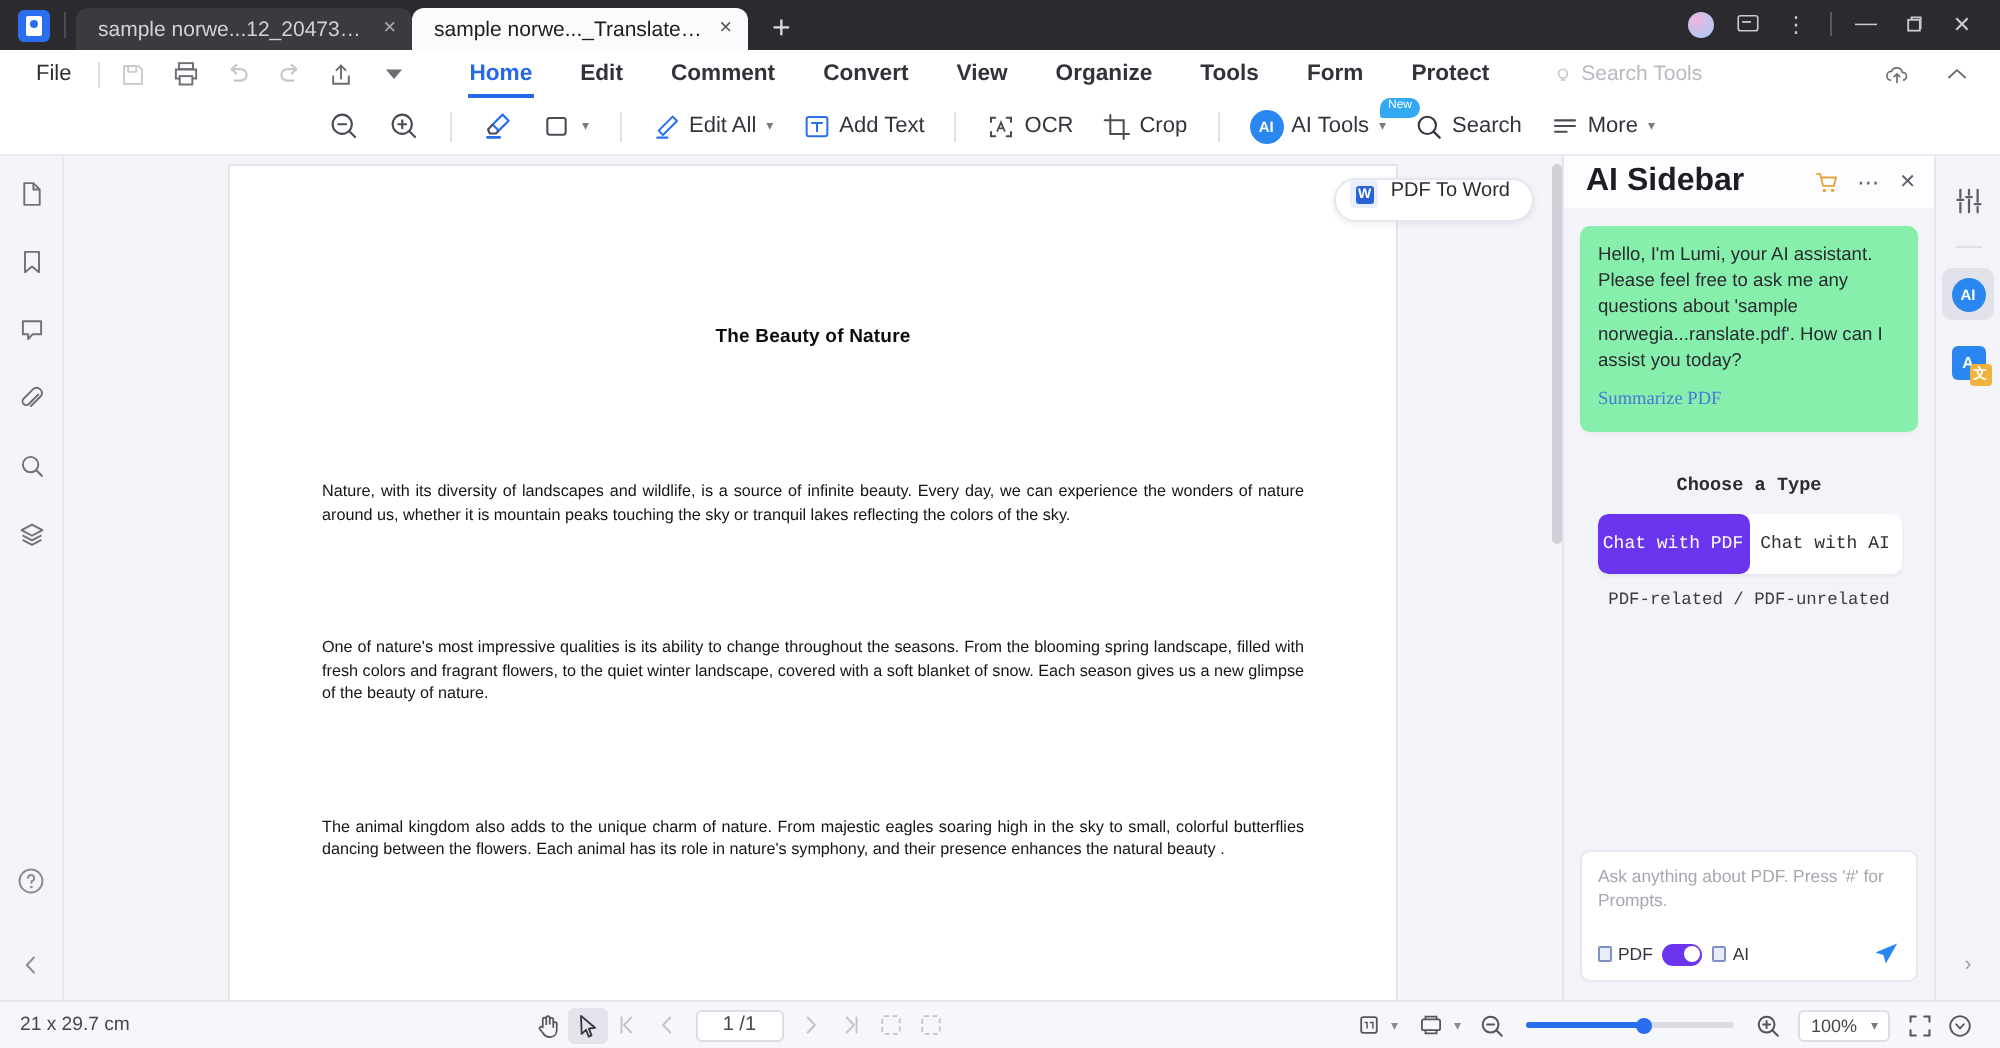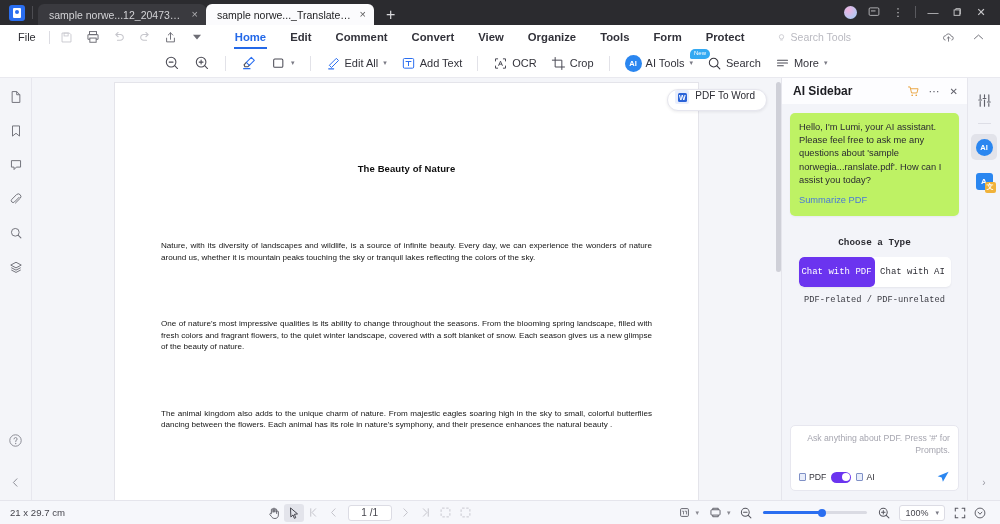--- a/index.html
+++ b/index.html
@@ -113,42 +113,42 @@
 
   .vscroll { position: absolute; right: 0; top: 0; width: 5px; height: 100%; background: transparent; }
   .vscroll i { position: absolute; top: 4px; left: 0; width: 5px; height: 190px; background: #cfd0d8; border-radius: 3px; display: block; }
 
   
   .aiside {
     width: 186px; flex: 0 0 186px; background: #f3f4f9; border-left: 1px solid #e5e5ec;
     display: flex; flex-direction: column; position: relative;
   }
   .ai-head { height: 26px; display: flex; align-items: center; padding: 0 9px 0 11px; background: #fdfdff; }
-  .ai-title { font-size: 12px; font-weight: bold; color: #1d1d22; text-align: center; }
+  .ai-title { font-size: 16px; font-weight: bold; color: #1d1d22; text-align: center; }
   .ai-head-actions { margin-left: auto; display: flex; align-items: center; gap: 9px; color: #60606a; }
   .cart { color: #e8a33d; }
   .ai-body { flex: 1 1 auto; position: relative; padding: 9px 8px 0; }
   .bubble {
-    background: #bef264; border-radius: 5px; padding: 8px 9px 9px; box-shadow: 0 1px 2px rgba(40,40,70,.05);
+    background: #86efac; border-radius: 5px; padding: 8px 9px 9px; box-shadow: 0 1px 2px rgba(40,40,70,.05);
   }
   .bubble p { font-size: 9.3px; line-height: 13.2px; color: #2a2a31; }
-  .bubble a { display: inline-block; margin-top: 8px; font-size: 9.3px; color: #4a78d8; text-decoration: none; }
+  .bubble a { display: inline-block; margin-top: 8px; font-size: 9.3px; color: #4a78d8; text-decoration: none; font-family: Liberation Serif, serif; }
 
   .choose-wrap { position: absolute; left: 0; right: 0; bottom: 120px; text-align: center; font-family: Liberation Mono, monospace; }
   .choose-title { font-size: 9.3px; font-weight: bold; color: #2a2a31; margin-bottom: 9px; }
   .seg {
     display: inline-flex; width: 152px; height: 30px; border-radius: 5px; overflow: hidden;
     background: #fff; box-shadow: 0 1px 2px rgba(40,40,70,.07);
   }
   .seg div { flex: 1 1 50%; display: flex; align-items: center; justify-content: center; text-align: center;
              font-size: 9px; line-height: 10.5px; color: #2f2f36; }
   .seg div.on { background: #6b34ef; color: #fff; border-radius: 5px; }
   .choose-sub { font-size: 8.7px; color: #3b3b43; margin-top: 8px; }
 
-  .composer-wrap { padding: 0 8px 9px; text-align: right; }
+  .composer-wrap { padding: 0 8px 9px; }
   .composer {
     background: #fff; border: 1px solid #e7e7ef; border-radius: 5px; height: 66px;
     display: flex; flex-direction: column; padding: 7px 8px 6px;
   }
   .composer .ph { font-size: 8.7px; line-height: 11.5px; color: #a6a6b0; }
   .composer-bottom { margin-top: auto; display: flex; align-items: center; gap: 5px; }
   .chip { display: flex; align-items: center; gap: 3px; font-size: 8.7px; color: #33333b; }
   .chip .sq { width: 7px; height: 8px; border: 1px solid #7f90c6; border-radius: 1px; background: #e8edfa; }
   .toggle { width: 20px; height: 11px; border-radius: 6px; background: #6b34ef; position: relative; }
   .toggle i { position: absolute; right: 1.5px; top: 1.5px; width: 8px; height: 8px; border-radius: 50%; background: #fff; display: block; }

